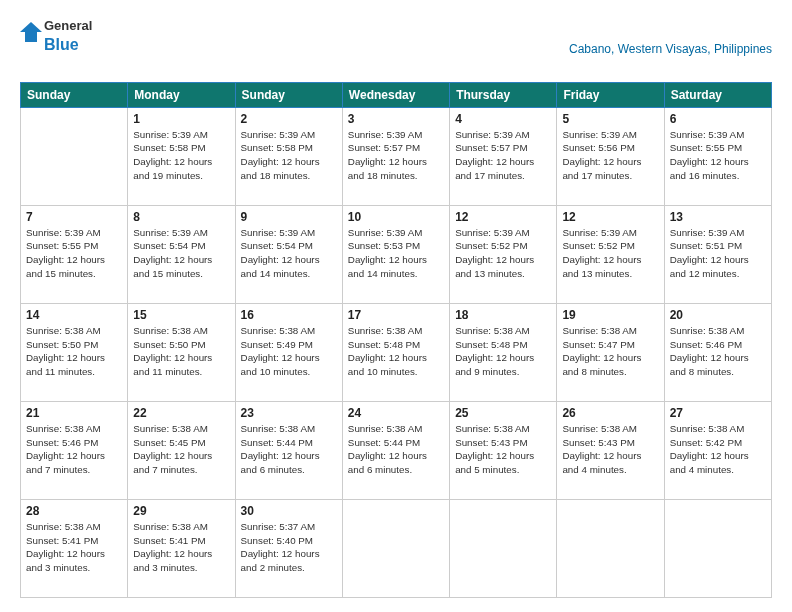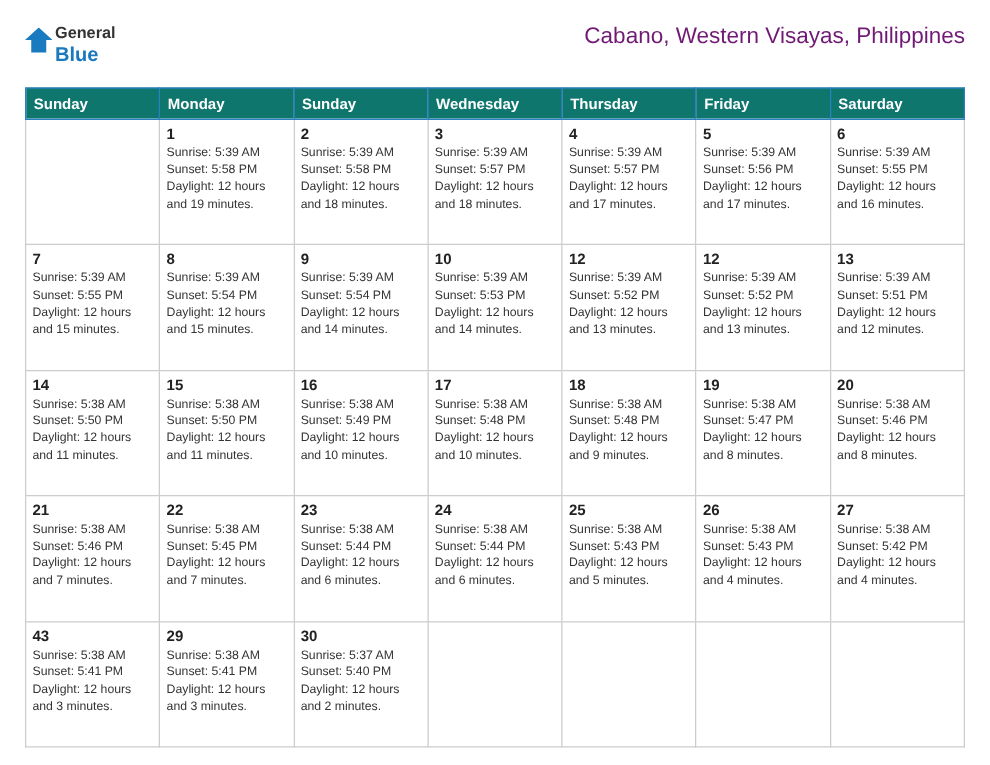--- a/index.html
+++ b/index.html
@@ -13,39 +13,39 @@
     .page {
       width: 792px;
       height: 612px;
       padding: 18px 20px 14px 20px;
       display: flex;
       flex-direction: column;
     }
     .header {
       display: flex;
       justify-content: space-between;
-      align-items: flex-start;
-      margin-bottom: 14px;
+      align-items: flex-end;
+      margin-bottom: 26px;
     }
     .logo {
       display: flex;
       align-items: center;
       gap: 4px;
     }
     .title-block {
       text-align: right;
     }
     .month-title {
       font-size: 32px;
       font-weight: bold;
       color: #222;
     }
     .location {
-      font-size: 18px;
-      color: #701a75;
+      font-size: 12px;
+      color: #0369a1;
     }
     .calendar {
       flex: 1;
       border-collapse: collapse;
       width: 100%;
       font-size: 10.5px;
     }
     .calendar th {
       background: #0f766e;
       color: #fff;
@@ -307,21 +307,21 @@
           <td>
             <div class="day-num">27</div>
             <div class="day-info" style="white-space: pre-line;">Sunrise: 5:38 AM
 Sunset: 5:42 PM
 Daylight: 12 hours
 and 4 minutes.</div>
           </td>
         </tr>
         <tr class="week-row">
           <td>
-            <div class="day-num">43</div>
+            <div class="day-num">28</div>
             <div class="day-info" style="white-space: pre-line;">Sunrise: 5:38 AM
 Sunset: 5:41 PM
 Daylight: 12 hours
 and 3 minutes.</div>
           </td>
           <td>
             <div class="day-num">29</div>
             <div class="day-info" style="white-space: pre-line;">Sunrise: 5:38 AM
 Sunset: 5:41 PM
 Daylight: 12 hours

